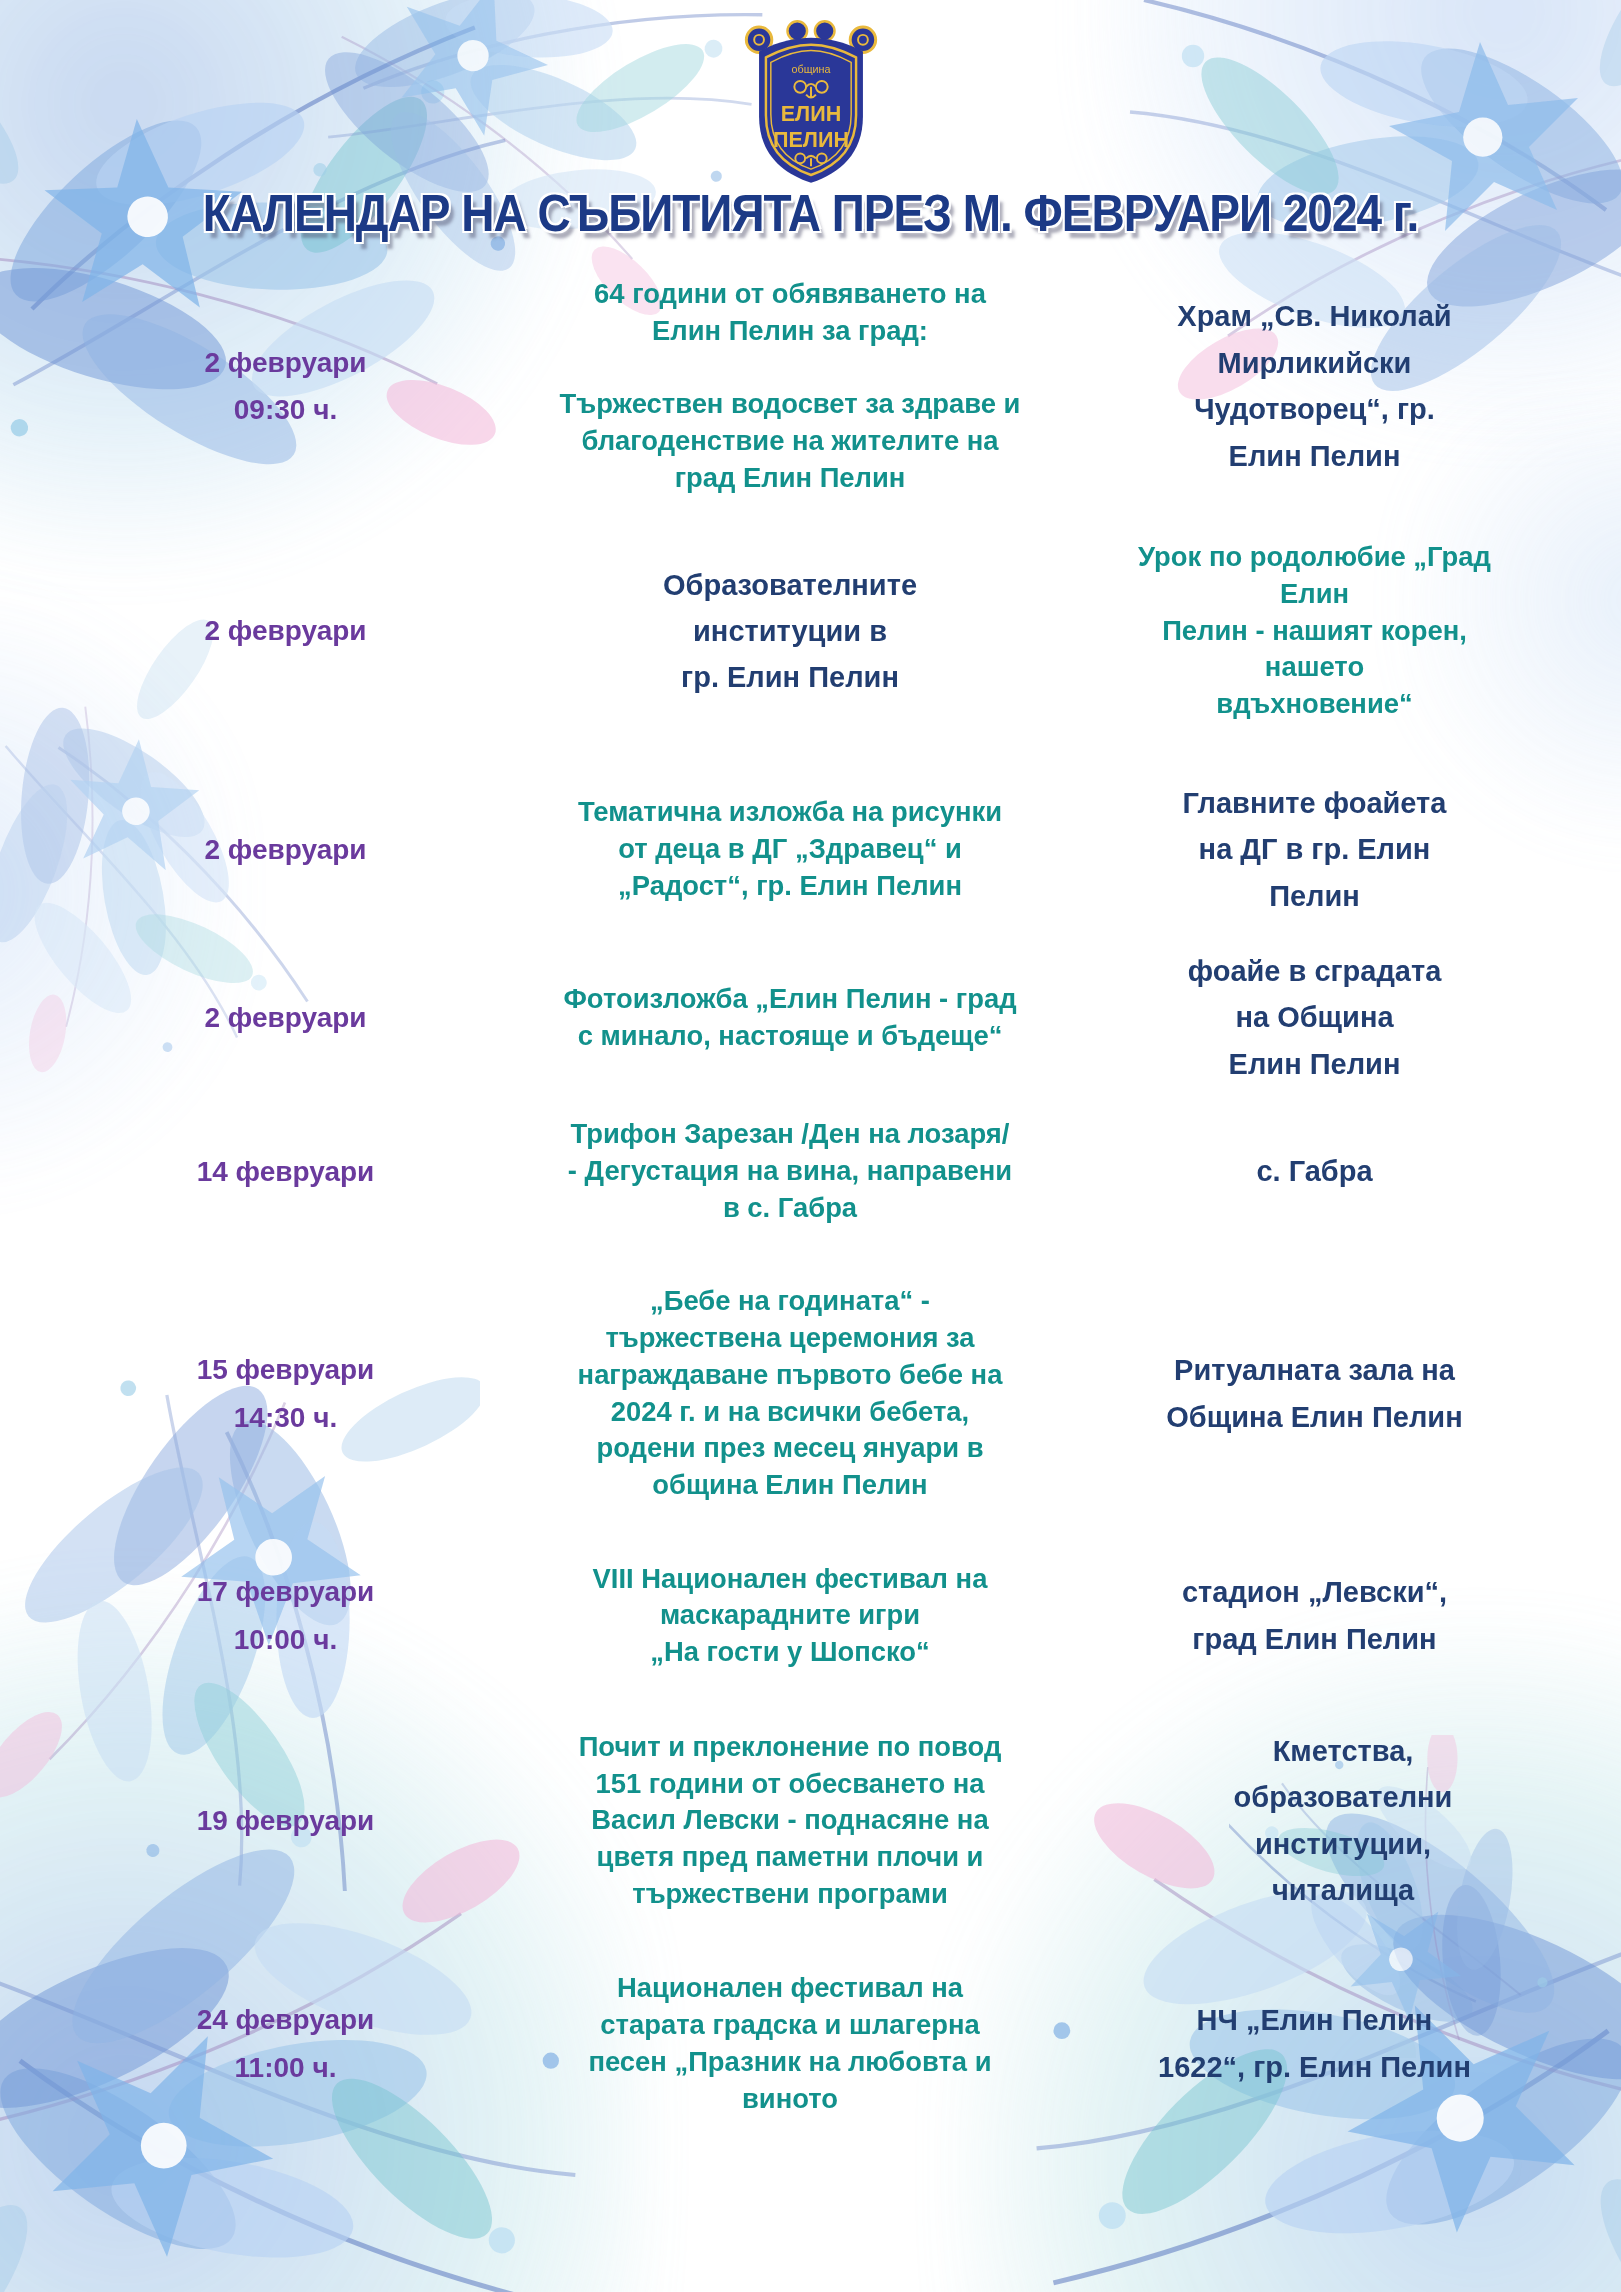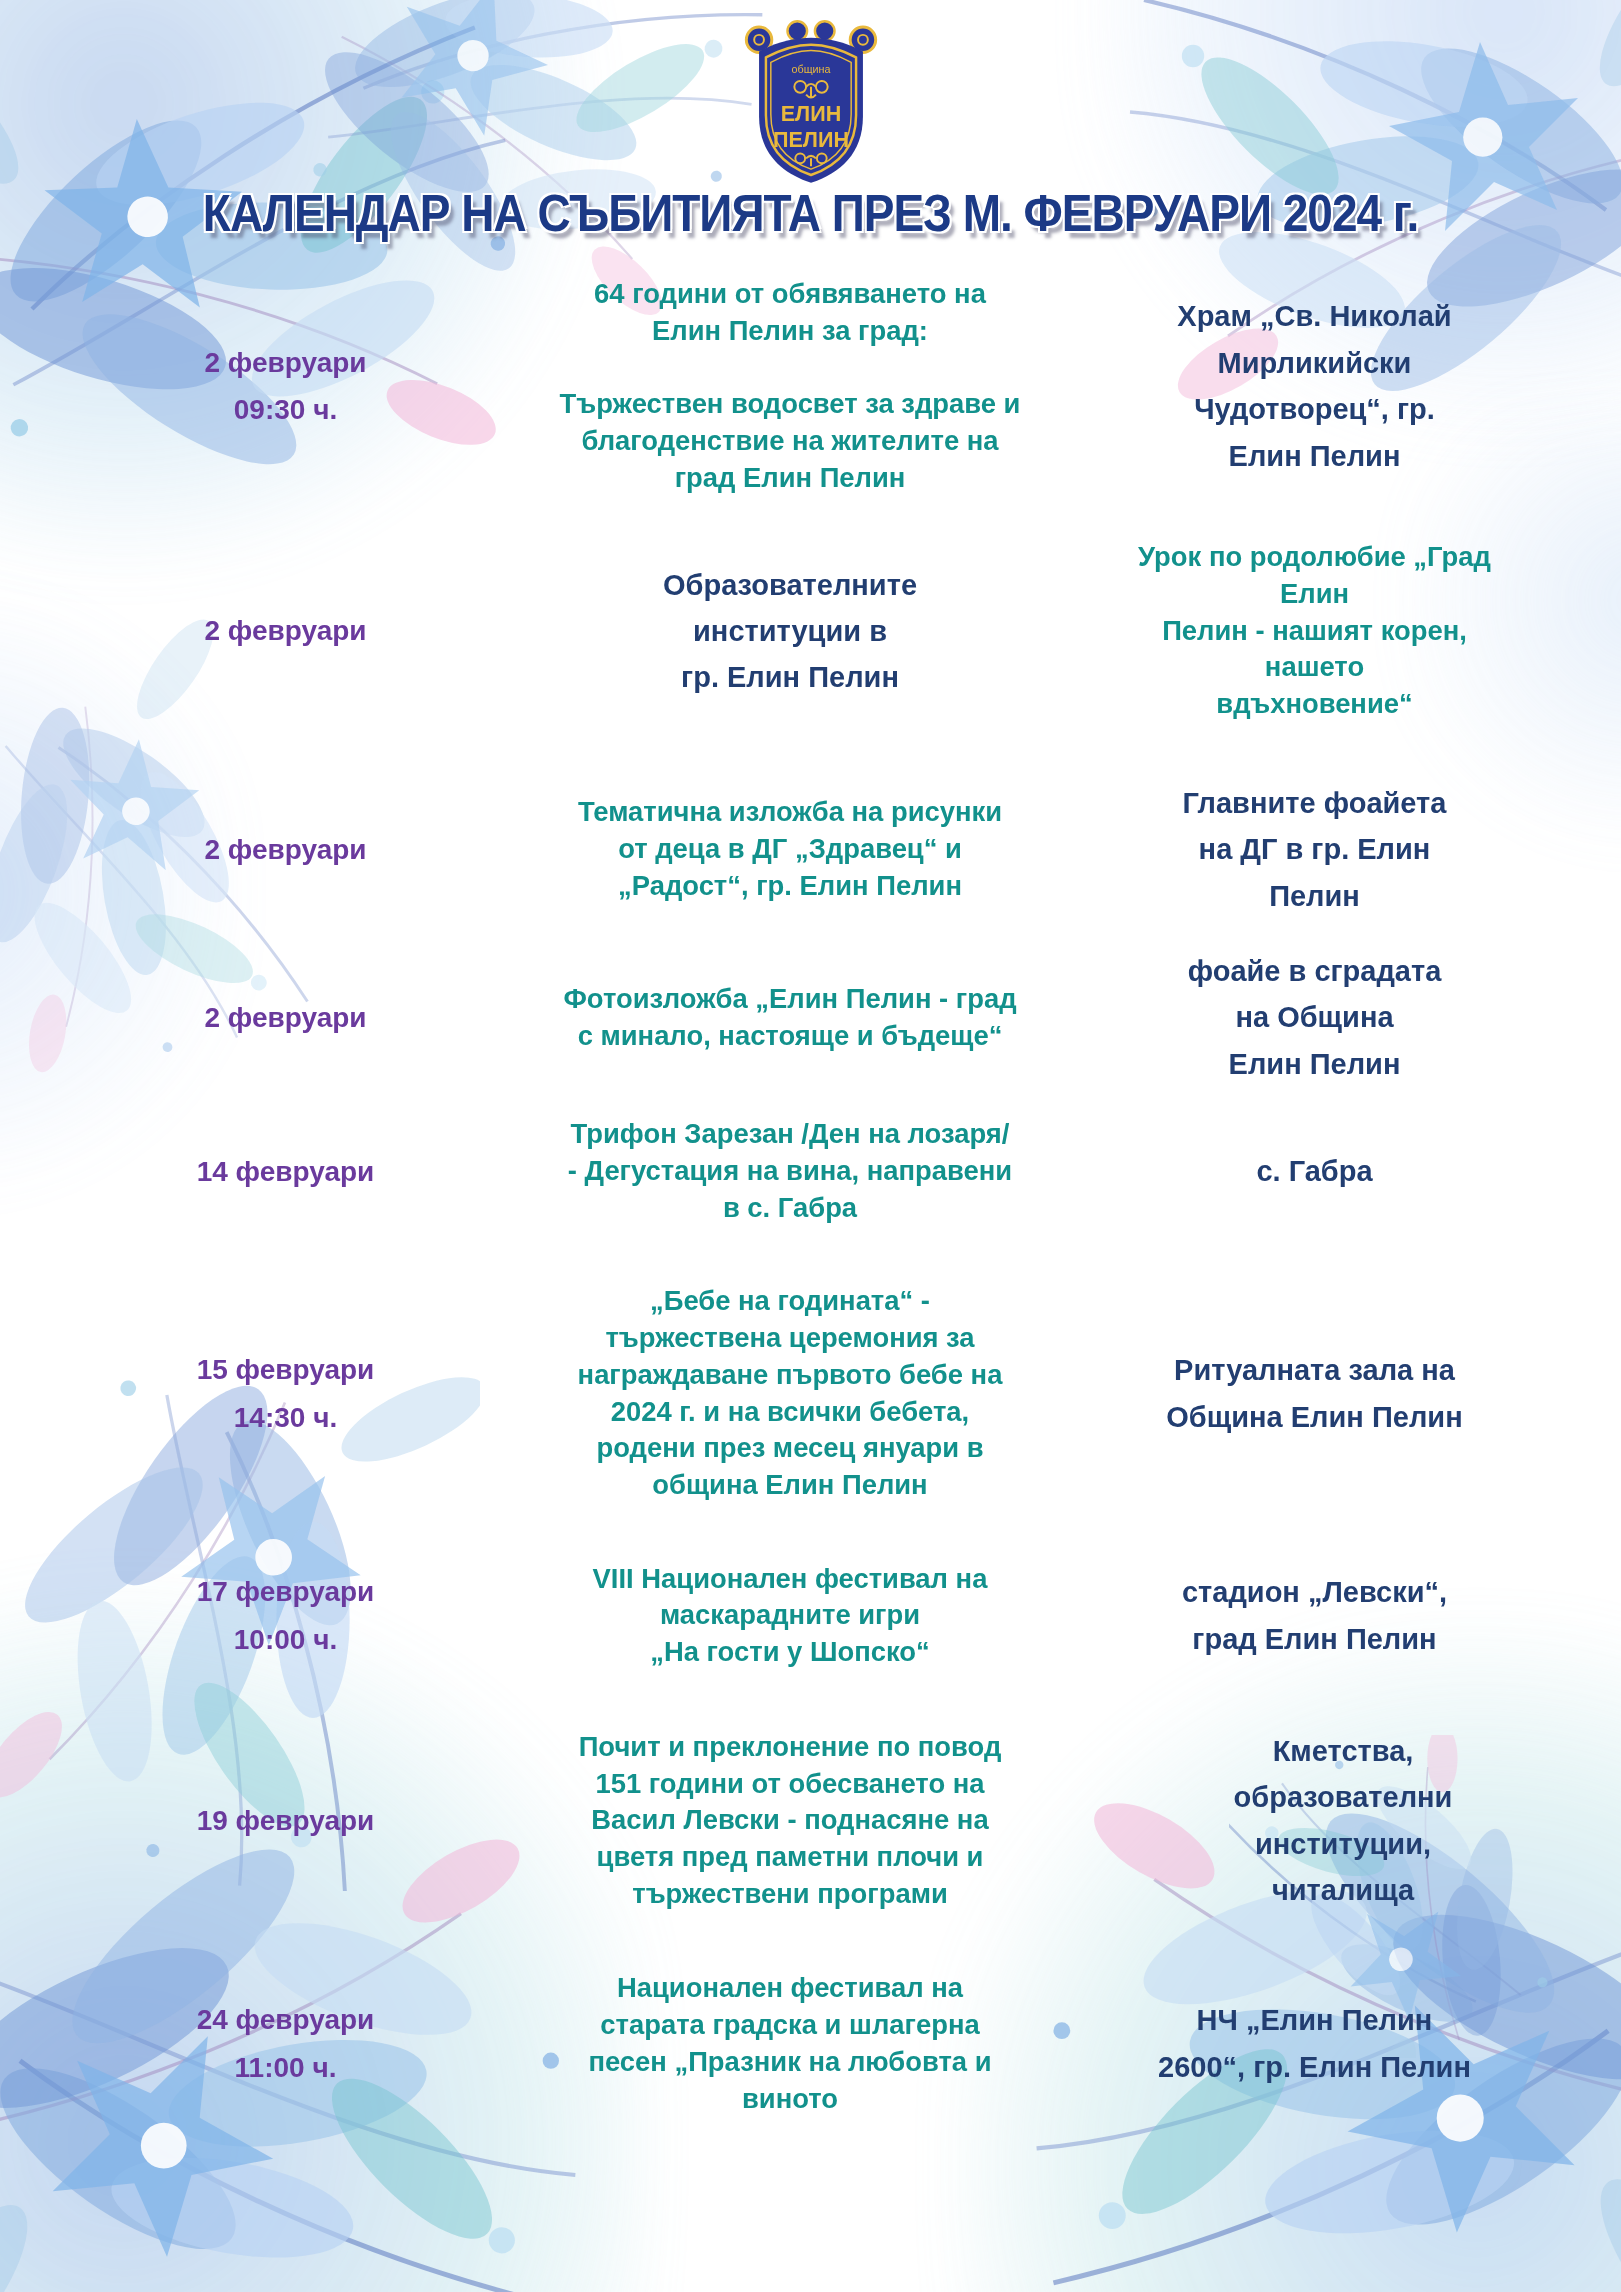--- a/index.html
+++ b/index.html
@@ -242,17 +242,17 @@
   </div>
 
   <div class="row">
     <div class="cell date">24 февруари
 11:00 ч.</div>
     <div class="cell event">Национален фестивал на
 старата градска и шлагерна
 песен „Празник на любовта и
 виното</div>
     <div class="cell place">НЧ „Елин Пелин
-2600“, гр. Елин Пелин</div>
+1622“, гр. Елин Пелин</div>
   </div>
 </div>
 </div>
 
 
 </body></html>

